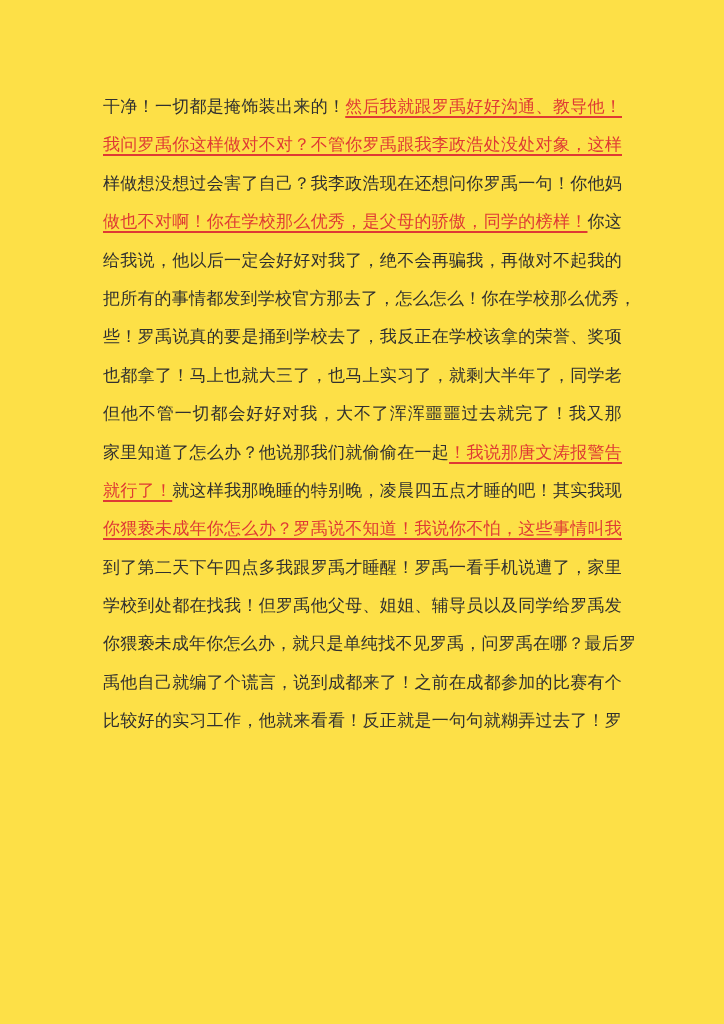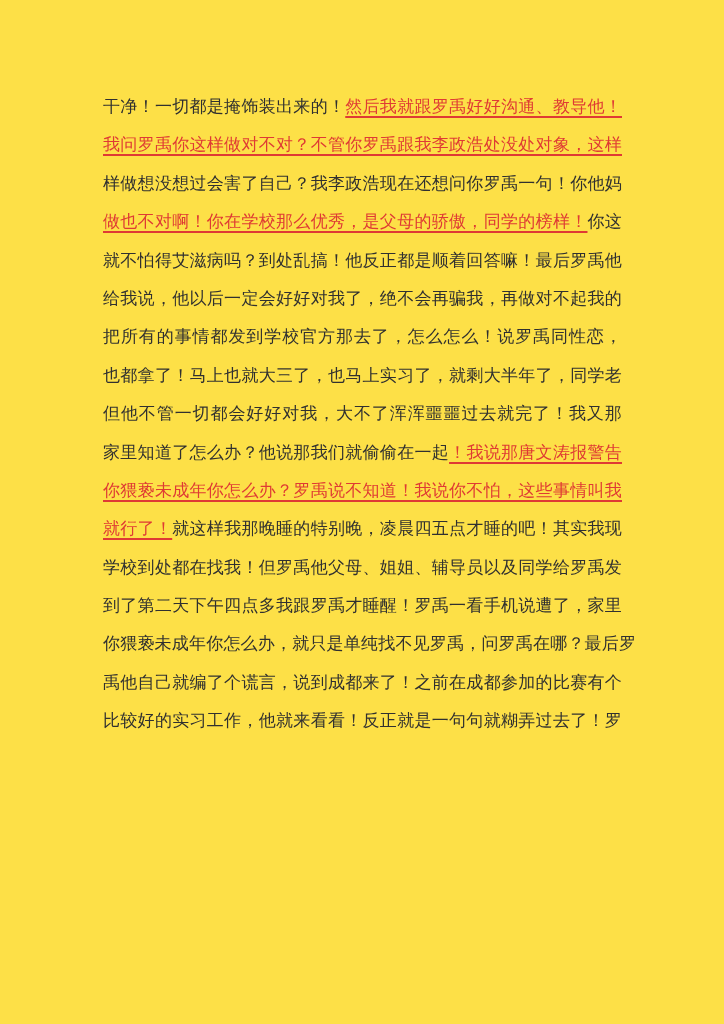--- a/index.html
+++ b/index.html
@@ -46,27 +46,27 @@
 </style>
 </head>
 <body>
 
 <div class="page">
   <div class="paragraph">
       <div class="text-line"><span class="seg-normal">干净！一切都是掩饰装出来的！</span><span class="seg-red-underline">然后我就跟罗禹好好沟通、教导他！</span></div>
       <div class="text-line"><span class="seg-red-underline">我问罗禹你这样做对不对？不管你罗禹跟我李政浩处没处对象，这样</span></div>
       <div class="text-line"><span class="seg-normal">样做想没想过会害了自己？我李政浩现在还想问你罗禹一句！你他妈</span></div>
       <div class="text-line"><span class="seg-red-underline">做也不对啊！你在学校那么优秀，是父母的骄傲，同学的榜样！</span><span class="seg-normal">你这</span></div>
-      <div class="text-line"><span class="seg-normal">就不怕得艾滋病吗？到处乱搞！他反正都是顺着回答嘛！最后罗禹他</span></div>
       <div class="text-line"><span class="seg-normal">给我说，他以后一定会好好对我了，绝不会再骗我，再做对不起我的</span></div>
-      <div class="text-line"><span class="seg-normal">把所有的事情都发到学校官方那去了，怎么怎么！说罗禹同性恋，</span></div>
+      <div class="text-line"><span class="seg-normal">把所有的事情都发到学校官方那去了，怎么怎么！你在学校那么优秀，</span></div>
+      <div class="text-line"><span class="seg-normal">些！罗禹说真的要是捅到学校去了，我反正在学校该拿的荣誉、奖项</span></div>
       <div class="text-line"><span class="seg-normal">也都拿了！马上也就大三了，也马上实习了，就剩大半年了，同学老</span></div>
       <div class="text-line"><span class="seg-normal">但他不管一切都会好好对我，大不了浑浑噩噩过去就完了！我又那</span></div>
       <div class="text-line"><span class="seg-normal">家里知道了怎么办？他说那我们就偷偷在一起</span><span class="seg-red-underline">！我说那唐文涛报警告</span></div>
+      <div class="text-line"><span class="seg-red-underline">就行了！</span><span class="seg-normal">就这样我那晚睡的特别晚，凌晨四五点才睡的吧！其实我现</span></div>
       <div class="text-line"><span class="seg-red-underline">你猥亵未成年你怎么办？罗禹说不知道！我说你不怕，这些事情叫我</span></div>
-      <div class="text-line"><span class="seg-red-underline">就行了！</span><span class="seg-normal">就这样我那晚睡的特别晚，凌晨四五点才睡的吧！其实我现</span></div>
+      <div class="text-line"><span class="seg-normal">到了第二天下午四点多我跟罗禹才睡醒！罗禹一看手机说遭了，家里</span></div>
       <div class="text-line"><span class="seg-normal">学校到处都在找我！但罗禹他父母、姐姐、辅导员以及同学给罗禹发</span></div>
-      <div class="text-line"><span class="seg-normal">到了第二天下午四点多我跟罗禹才睡醒！罗禹一看手机说遭了，家里</span></div>
       <div class="text-line"><span class="seg-normal">你猥亵未成年你怎么办，就只是单纯找不见罗禹，问罗禹在哪？最后罗</span></div>
       <div class="text-line"><span class="seg-normal">禹他自己就编了个谎言，说到成都来了！之前在成都参加的比赛有个</span></div>
       <div class="text-line"><span class="seg-normal">比较好的实习工作，他就来看看！反正就是一句句就糊弄过去了！罗</span></div>
     </div>
 </div>
 
 </body></html>

